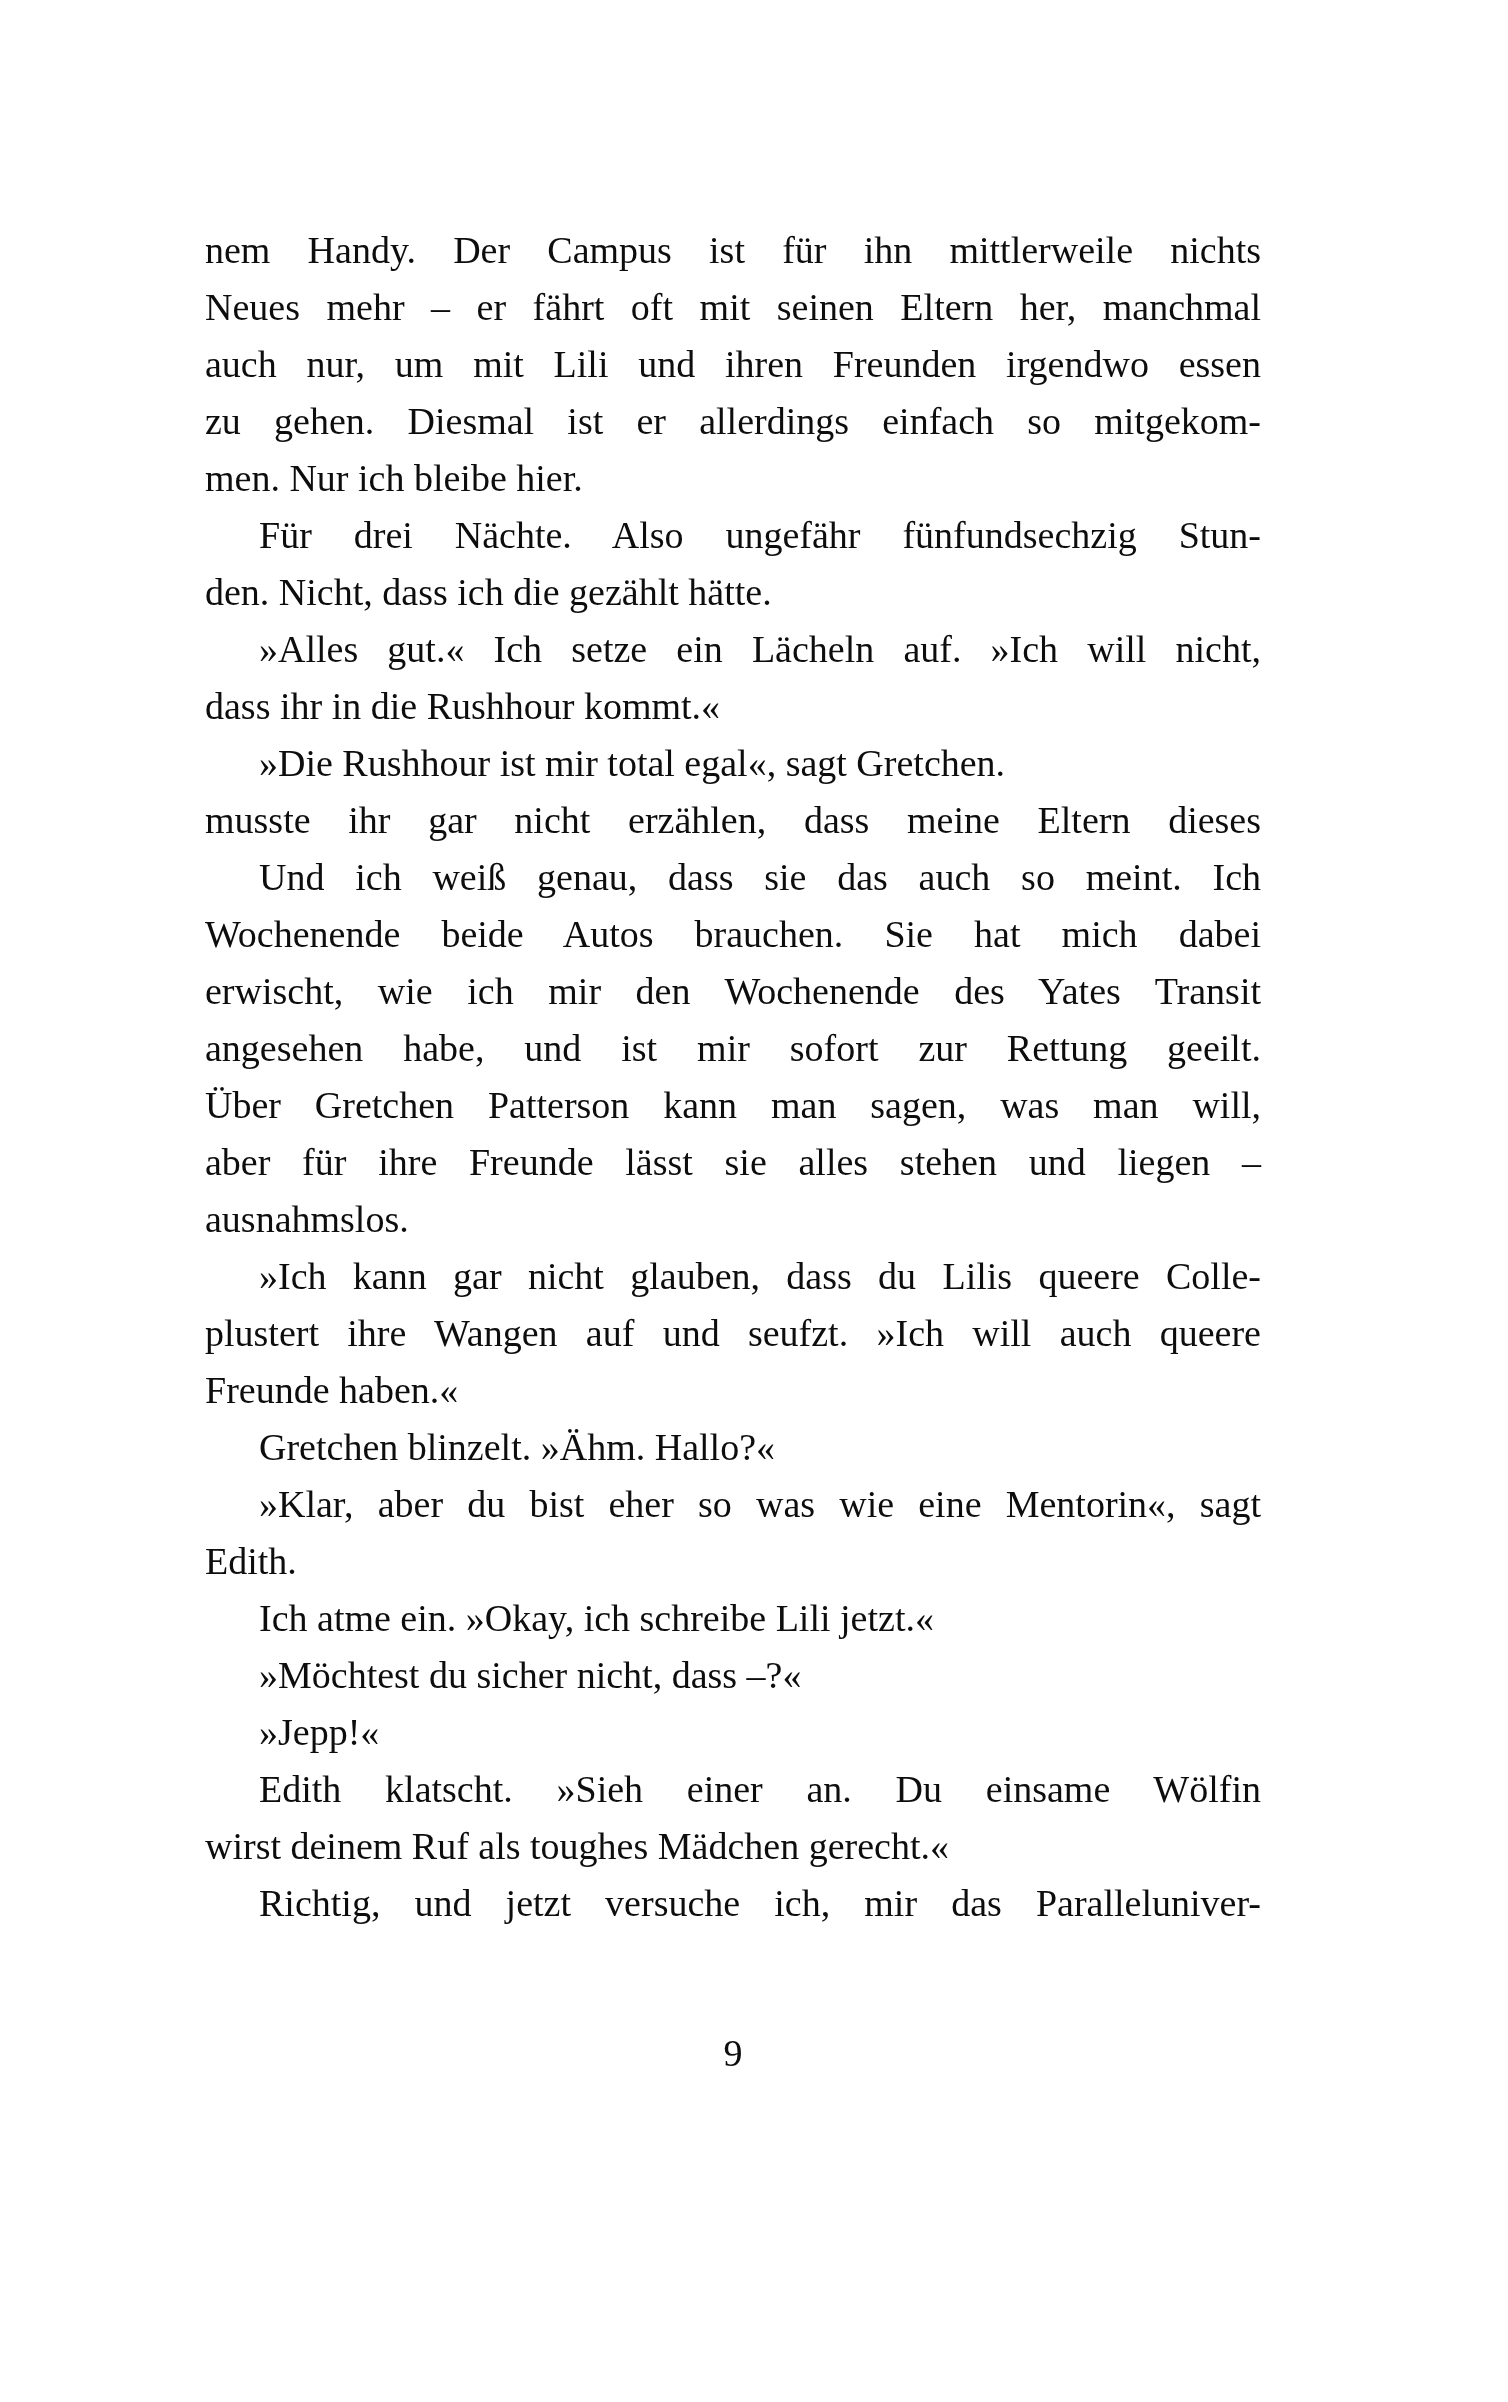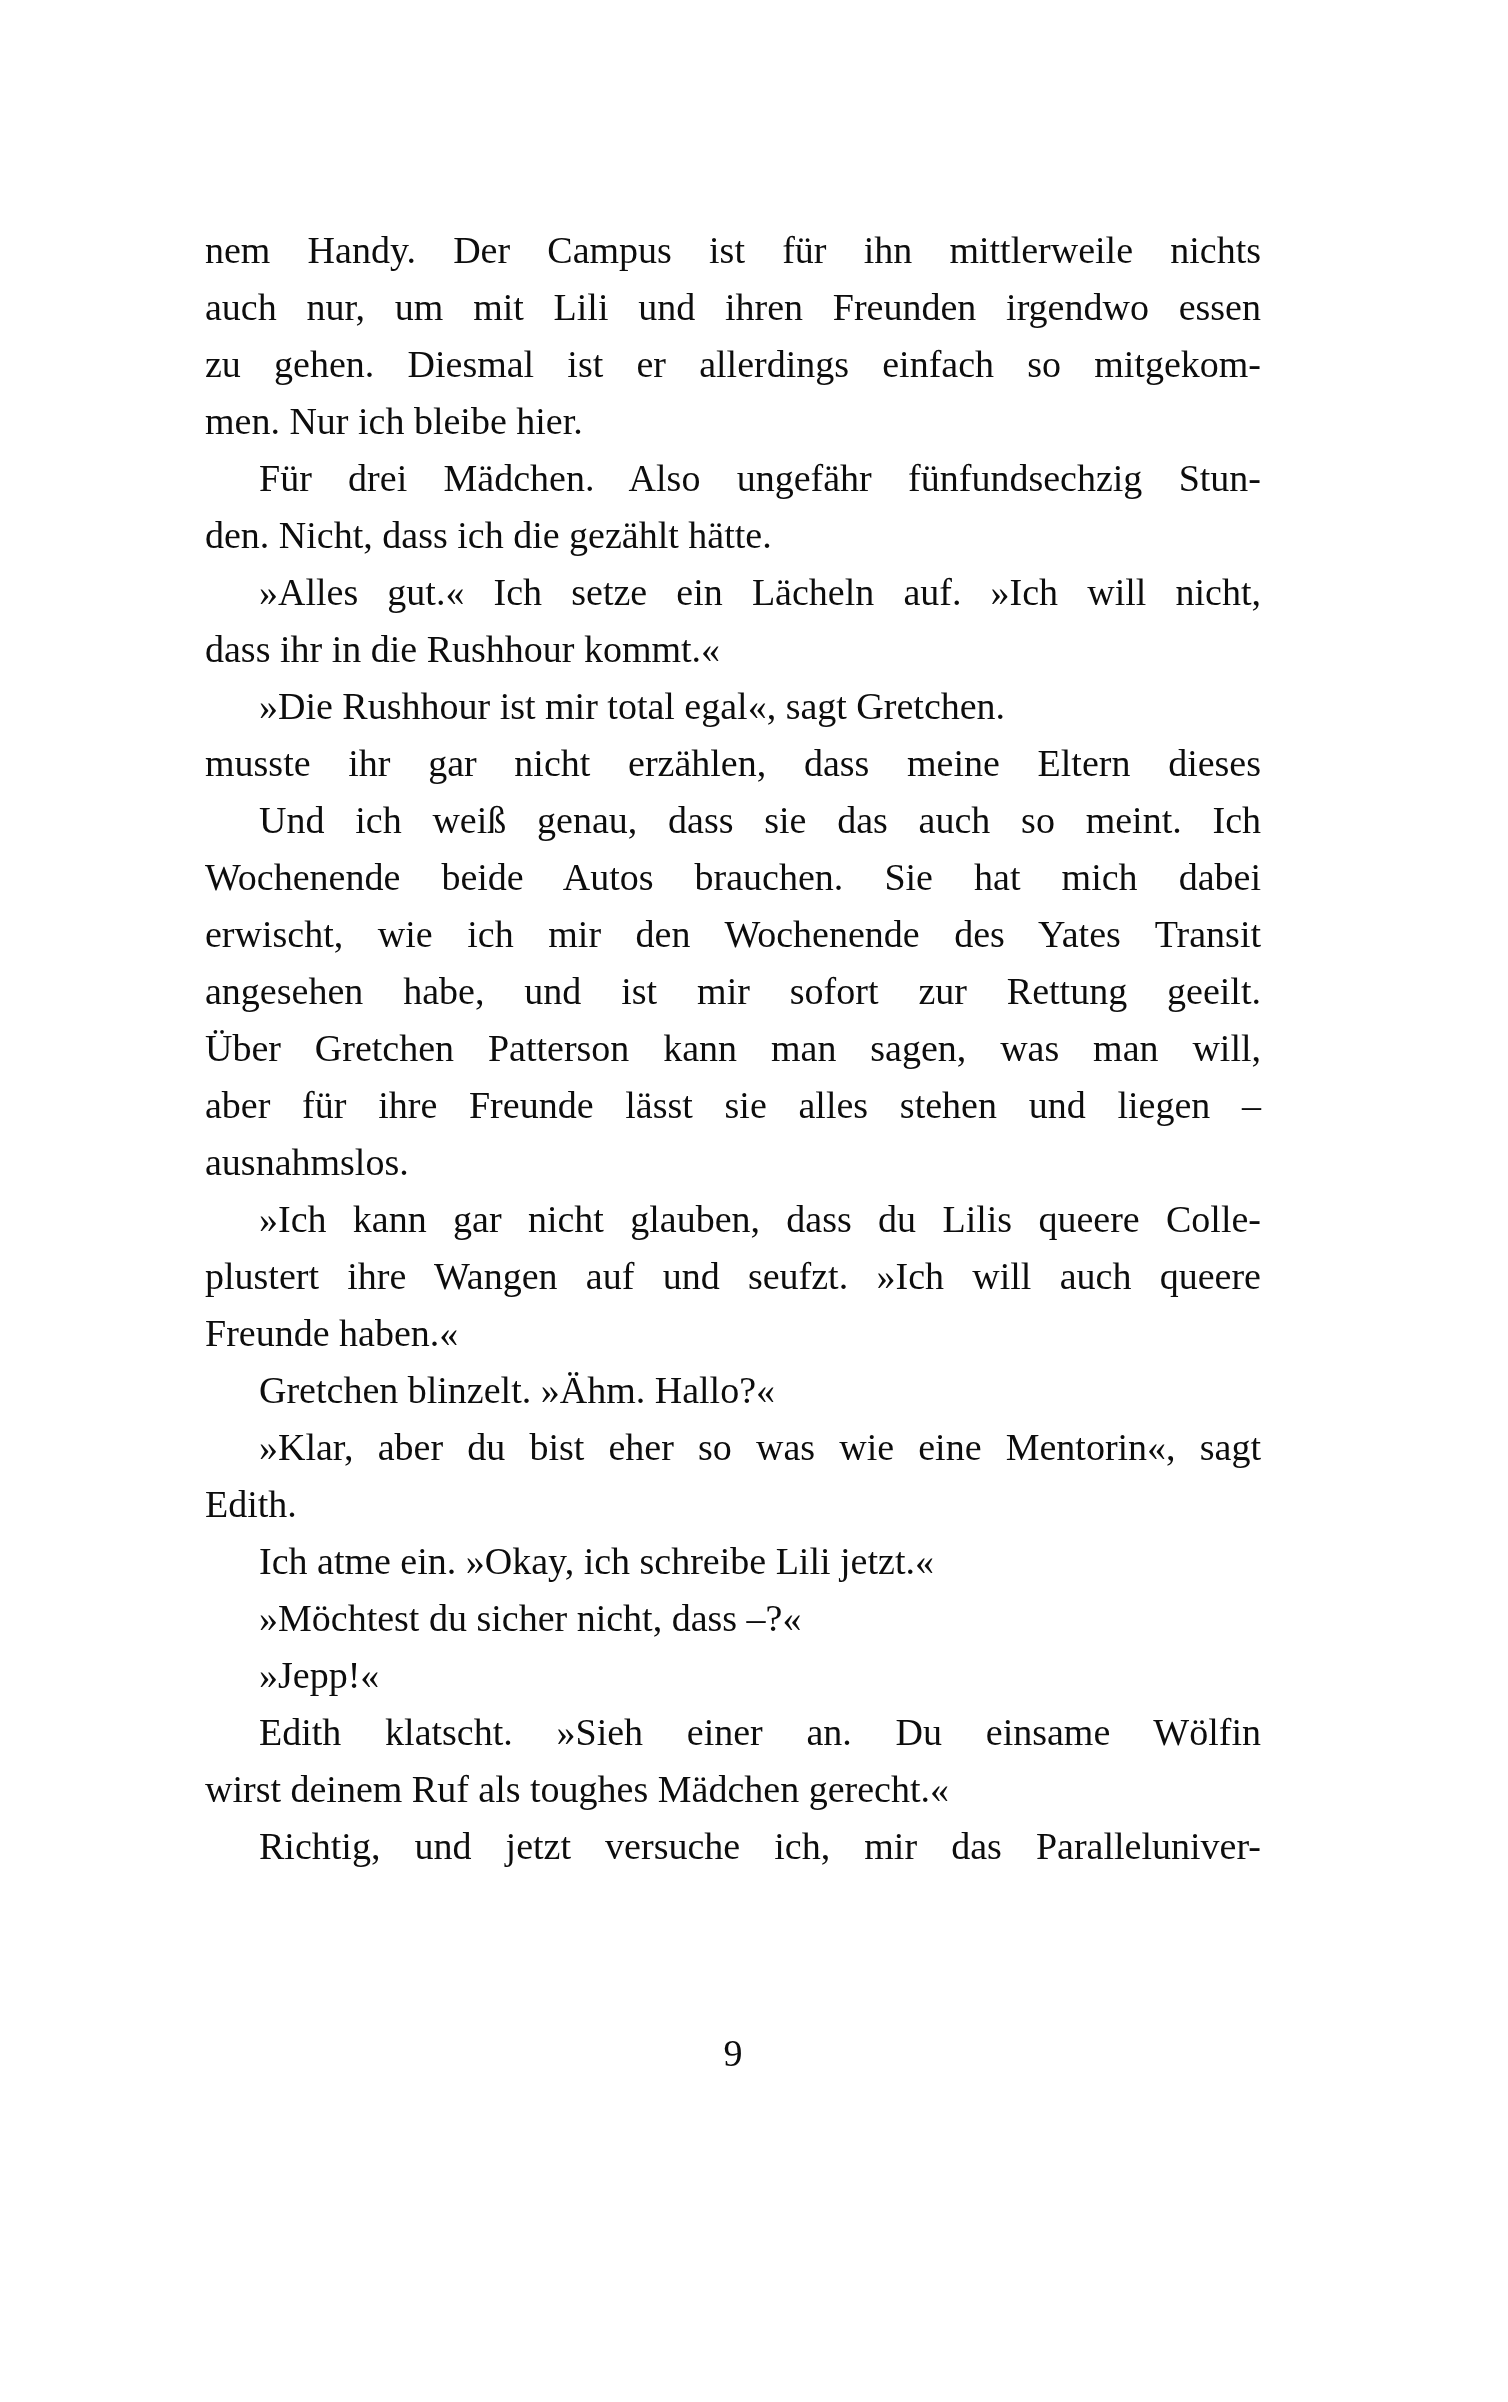--- a/index.html
+++ b/index.html
@@ -48,26 +48,27 @@
     font-size: 38px;
     line-height: 57px;
   }
 </style>
 </head>
 <body>
 
 <main class="text-block">
     <div class="paragraph">
       <div class="line">nem Handy. Der Campus ist für ihn mittlerweile nichts</div>
+      <div class="line">Neues mehr – er fährt oft mit seinen Eltern her, manchmal</div>
       <div class="line">auch nur, um mit Lili und ihren Freunden irgendwo essen</div>
       <div class="line">zu gehen. Diesmal ist er allerdings einfach so mitgekom-</div>
       <div class="line last">men. Nur ich bleibe hier.</div>
     </div>
     <div class="paragraph">
-      <div class="line indent">Für drei Mädchen. Also ungefähr fünfundsechzig Stun-</div>
+      <div class="line indent">Für drei Nächte. Also ungefähr fünfundsechzig Stun-</div>
       <div class="line last">den. Nicht, dass ich die gezählt hätte.</div>
     </div>
     <div class="paragraph">
       <div class="line indent">»Alles gut.« Ich setze ein Lächeln auf. »Ich will nicht,</div>
       <div class="line last">dass ihr in die Rushhour kommt.«</div>
     </div>
     <div class="paragraph">
       <div class="line last indent">»Die Rushhour ist mir total egal«, sagt Gretchen.</div>
     </div>
     <div class="paragraph">

